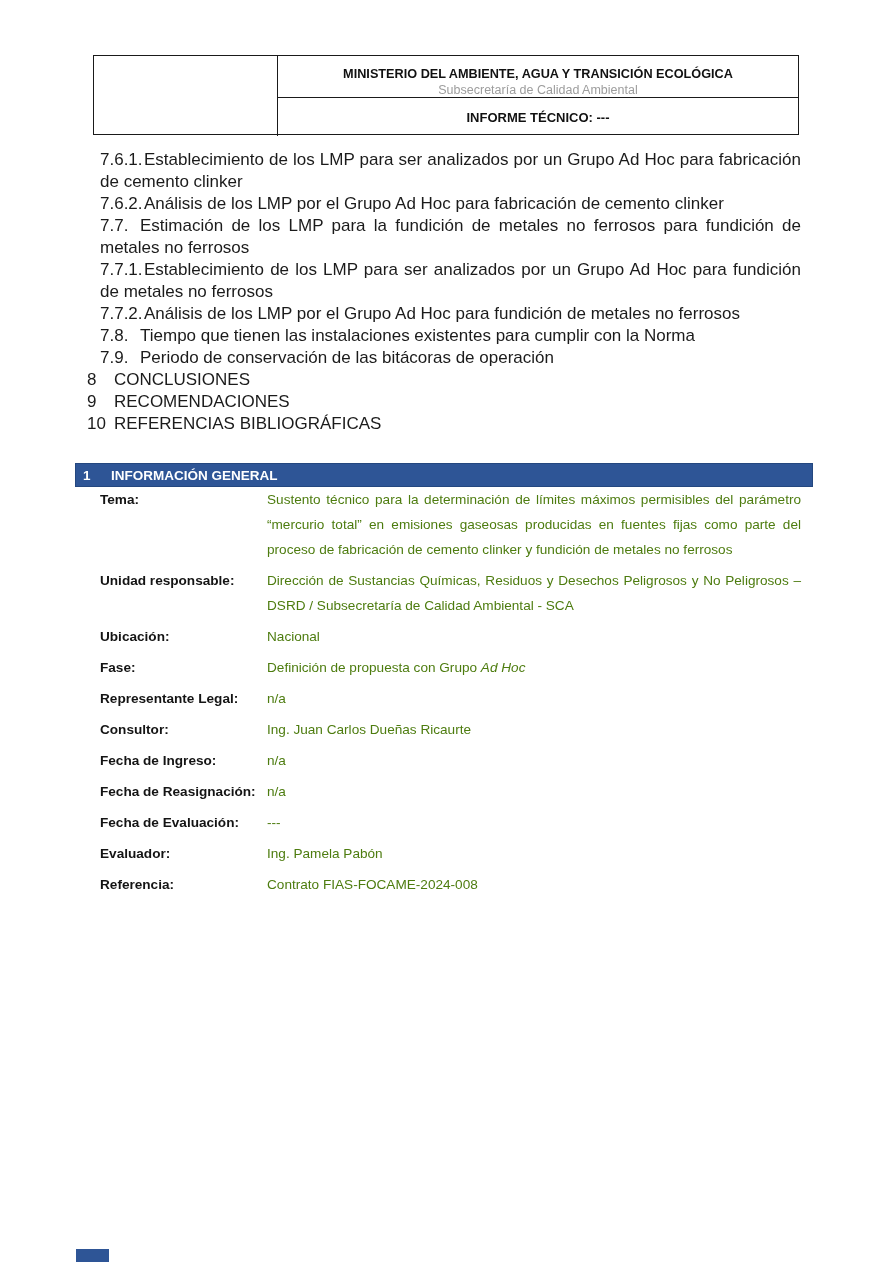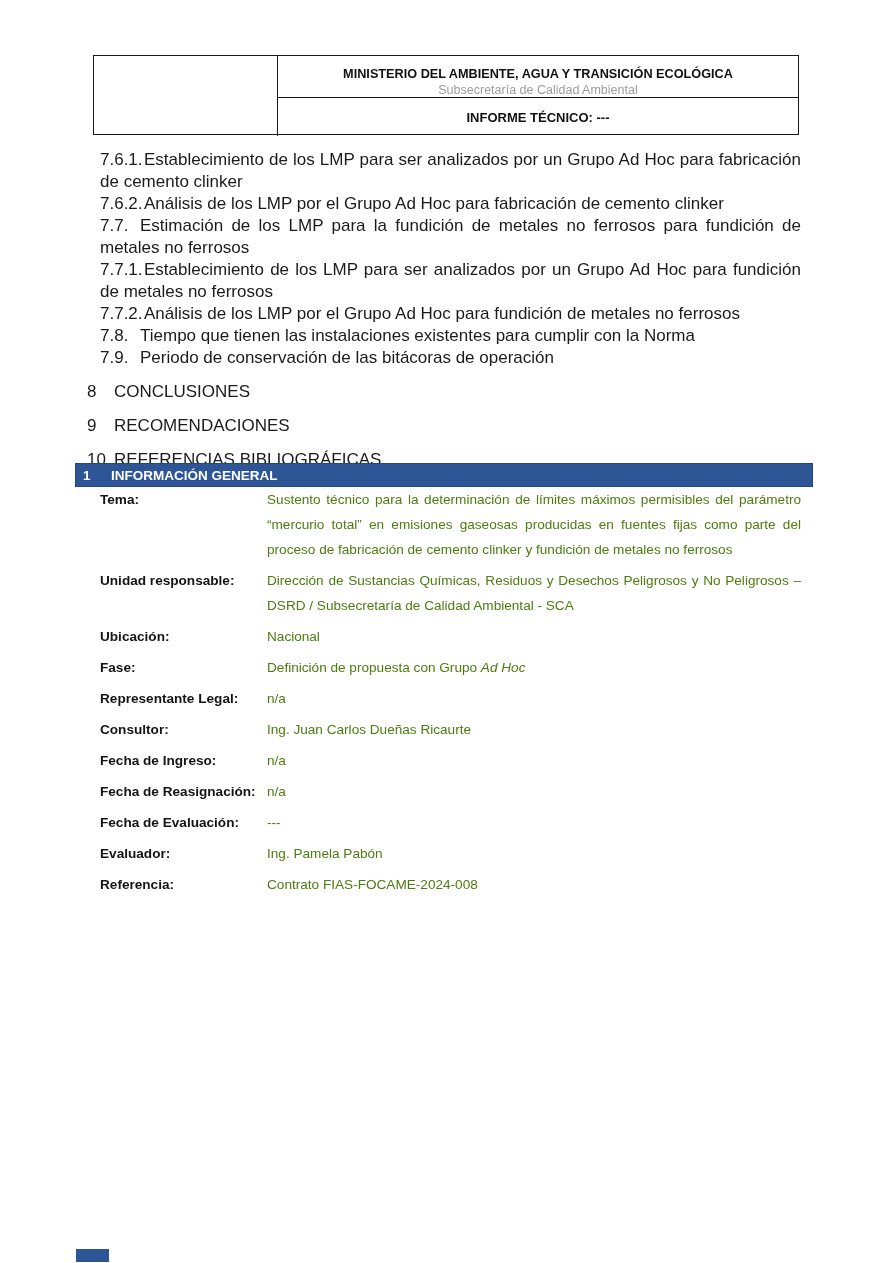--- a/index.html
+++ b/index.html
@@ -24,21 +24,21 @@
   .subsec{font-size:12.5px;color:#9d9d9d;}
   .head-bottom{
     grid-column:2;display:flex;align-items:center;justify-content:center;
     font-weight:bold;font-size:13px;color:#111;
   }
 
   
   .toc{position:absolute;left:75px;top:149px;width:726px;font-size:17px;line-height:22px;}
   .toc-item{margin:0;}
   .toc-item.l3,.toc-item.l2{padding-left:25px;text-align:justify;}
-  .toc-item.l1{padding-left:12px;margin-top:12px;}
+  .toc-item.l1{padding-left:12px;}
   .tnum{display:inline-block;}
   .l3 .tnum{width:44px;}
   .l2 .tnum{width:40px;}
   .l1 .tnum{width:27px;}
 
   
   .section-bar{
     position:absolute;left:75px;top:463px;width:738px;height:24px;
     background:#2E5596;border:1px solid #24477f;box-sizing:border-box;
     color:#ffffff;font-weight:bold;font-size:13.5px;

